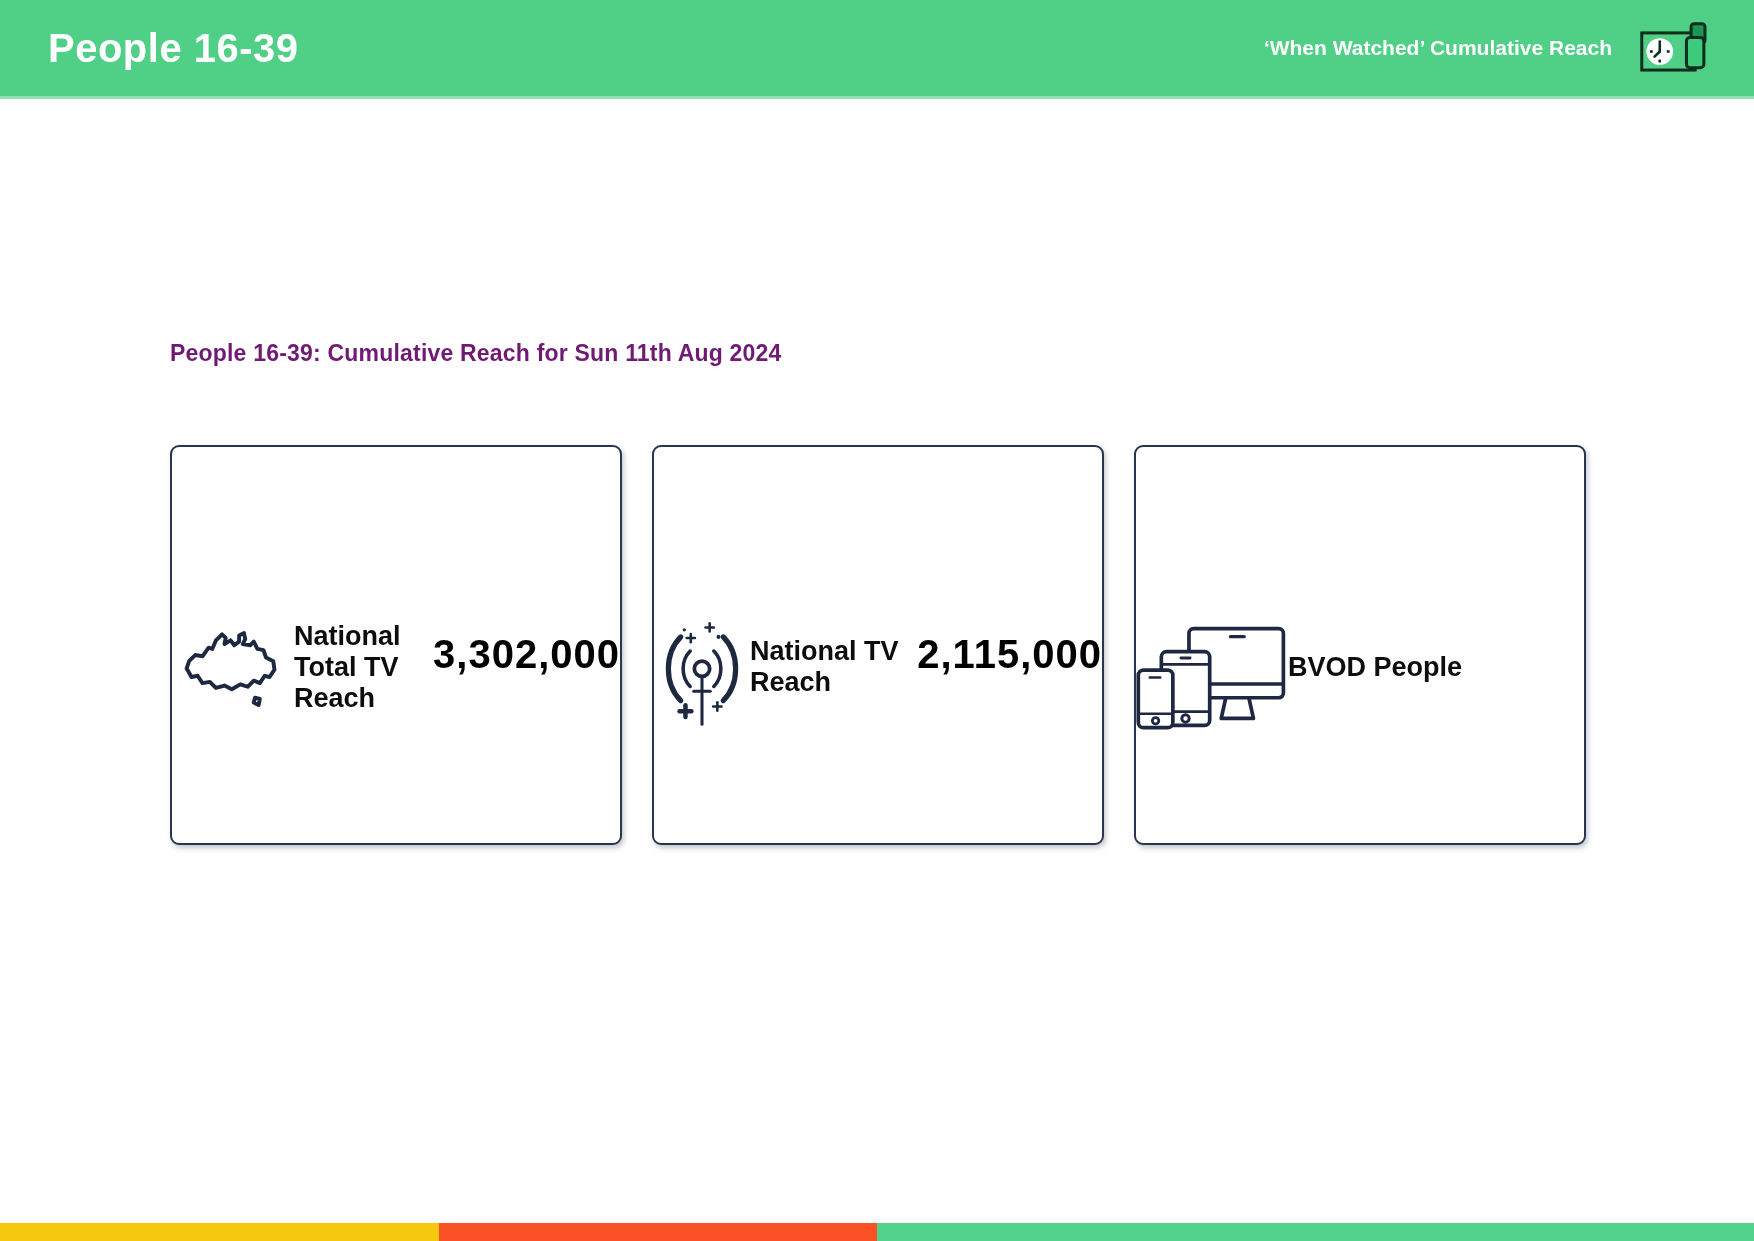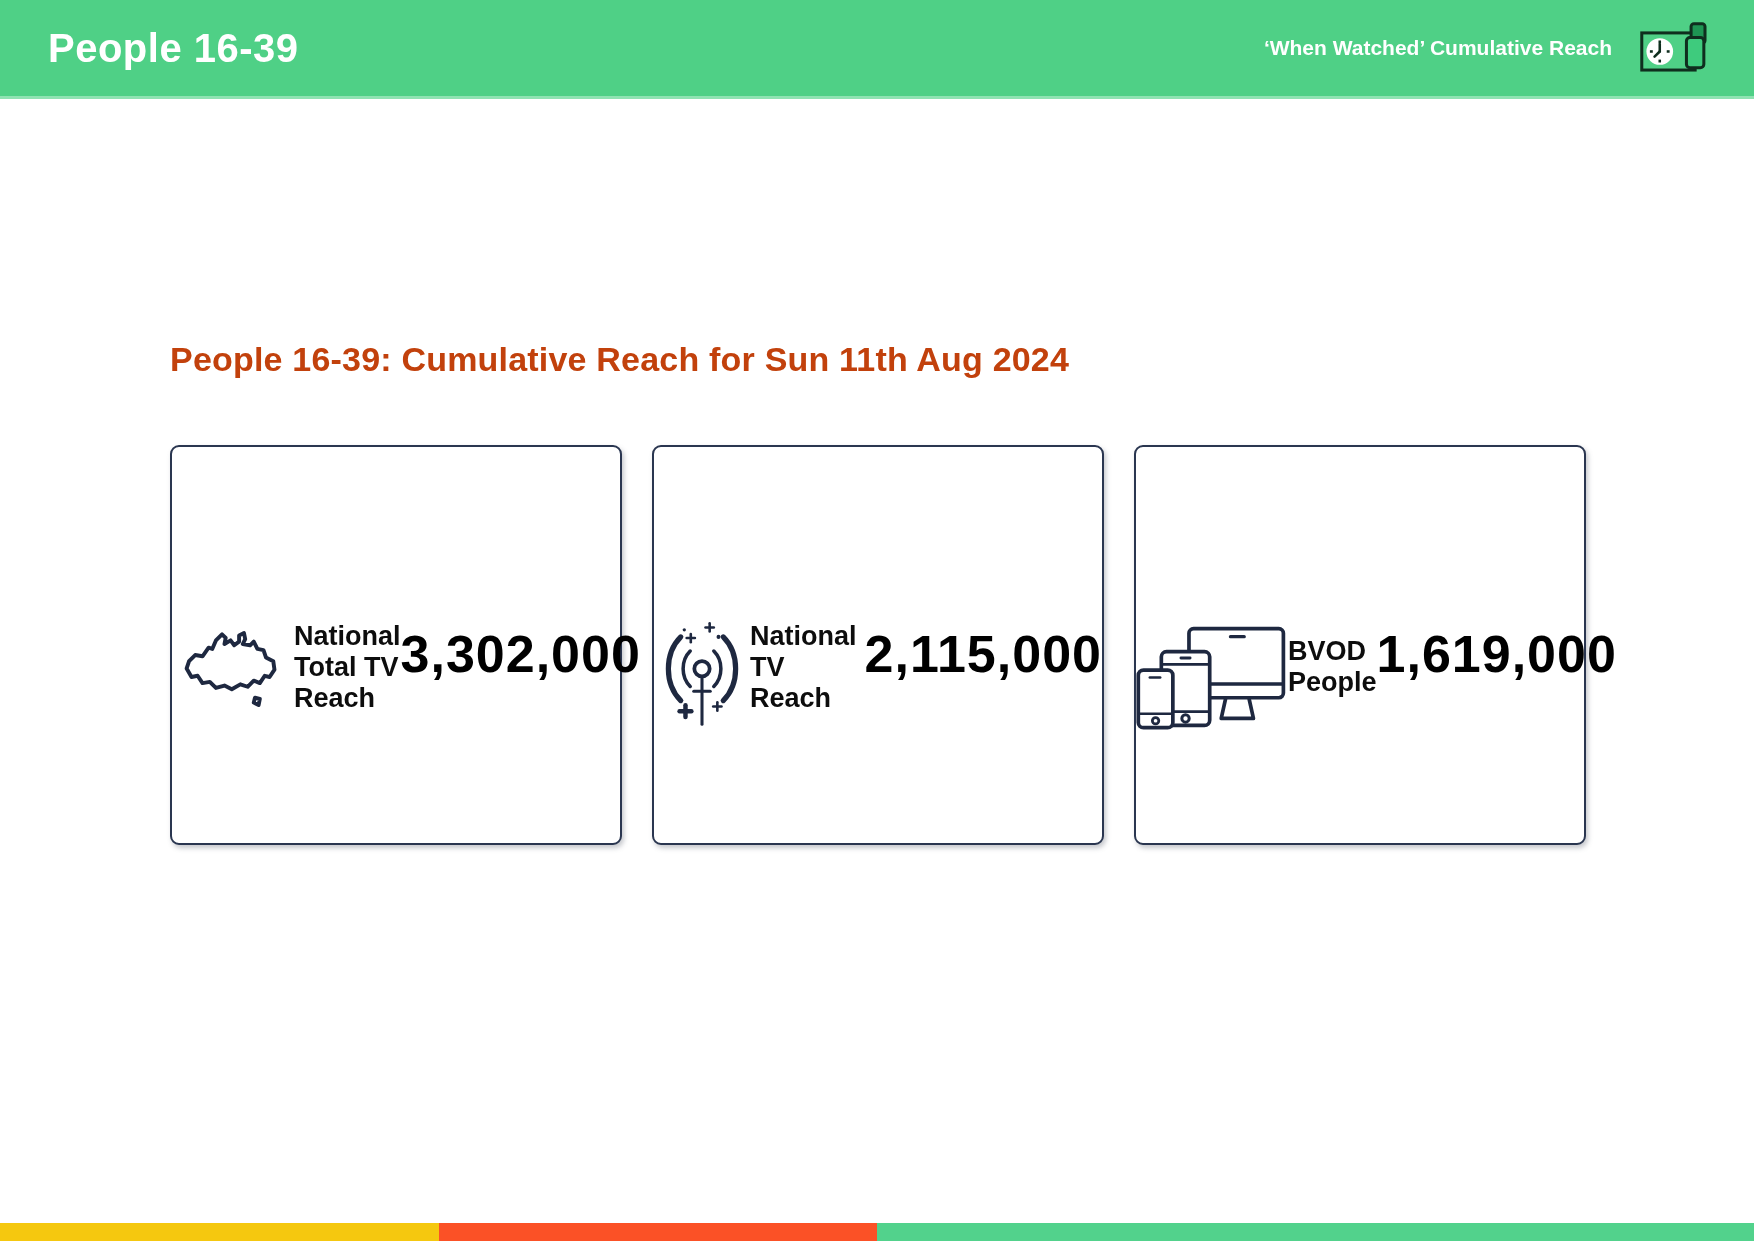--- a/index.html
+++ b/index.html
@@ -21,21 +21,21 @@
   }
   .header-title {
     color: #ffffff; font-size: 40px; font-weight: 700; letter-spacing: 0.5px;
   }
   .header-right { display: flex; align-items: center; gap: 28px; text-align: right; }
   .header-subtitle { color: #ffffff; font-size: 21px; font-weight: 700; }
 
   
   .report-heading {
     position: absolute; left: 170px; top: 340px;
-    margin: 0; font-size: 34px; font-weight: 700; color: #c2410c;
+    margin: 0; font-size: 23px; font-weight: 700; color: #701a75;
     letter-spacing: 0.2px;
   }
   .cards {
     position: absolute; left: 170px; top: 445px;
     display: flex; gap: 30px;
   }
   .card {
     width: 452px; height: 400px;
     background: #ffffff;
     border: 2px solid #2A3650;
@@ -46,21 +46,21 @@
   .card-icon {
     height: 118px; margin-top: 64px;
     display: flex; align-items: center; justify-content: center;
   }
   .card-label {
     margin-top: 44px;
     font-size: 27px; font-weight: 700; color: #0d0d0d;
   }
   .card-value {
     margin-top: 18px;
-    font-size: 52px; font-weight: 700; color: #000000;
+    font-size: 40px; font-weight: 700; color: #000000;
     letter-spacing: 1px;
   }
 
   
   .footer-stripe {
     position: absolute; left: 0; bottom: 0;
     width: 100%; height: 18px;
     display: flex;
   }
   .footer-stripe > div { height: 100%; }
@@ -148,21 +148,20 @@
           <line x1="23" y1="76" x2="63" y2="76" stroke-width="2.4"></line>
           <circle cx="43" cy="82" r="3.2" stroke-width="2.6"></circle>
 
           <rect x="2" y="40" width="30" height="50" rx="4.5" fill="#ffffff" stroke-width="3.2"></rect>
           <line x1="12" y1="46.5" x2="21" y2="46.5" stroke-width="2.2"></line>
           <line x1="3" y1="78" x2="31" y2="78" stroke-width="2.2"></line>
           <circle cx="17" cy="84" r="2.8" stroke-width="2.4"></circle>
         </svg>
       </div>
       <div class="card-label">BVOD People</div>
-      <div class="card-value">1,619,000</div>
     </div>
 
   </section>
 </main>
 
 <footer class="footer-stripe">
   <div style="background:#F5C80F;width:25%"></div>
   <div style="background:#FB5126;width:25%"></div>
   <div style="background:#52D28C;width:50%"></div>
 </footer>

